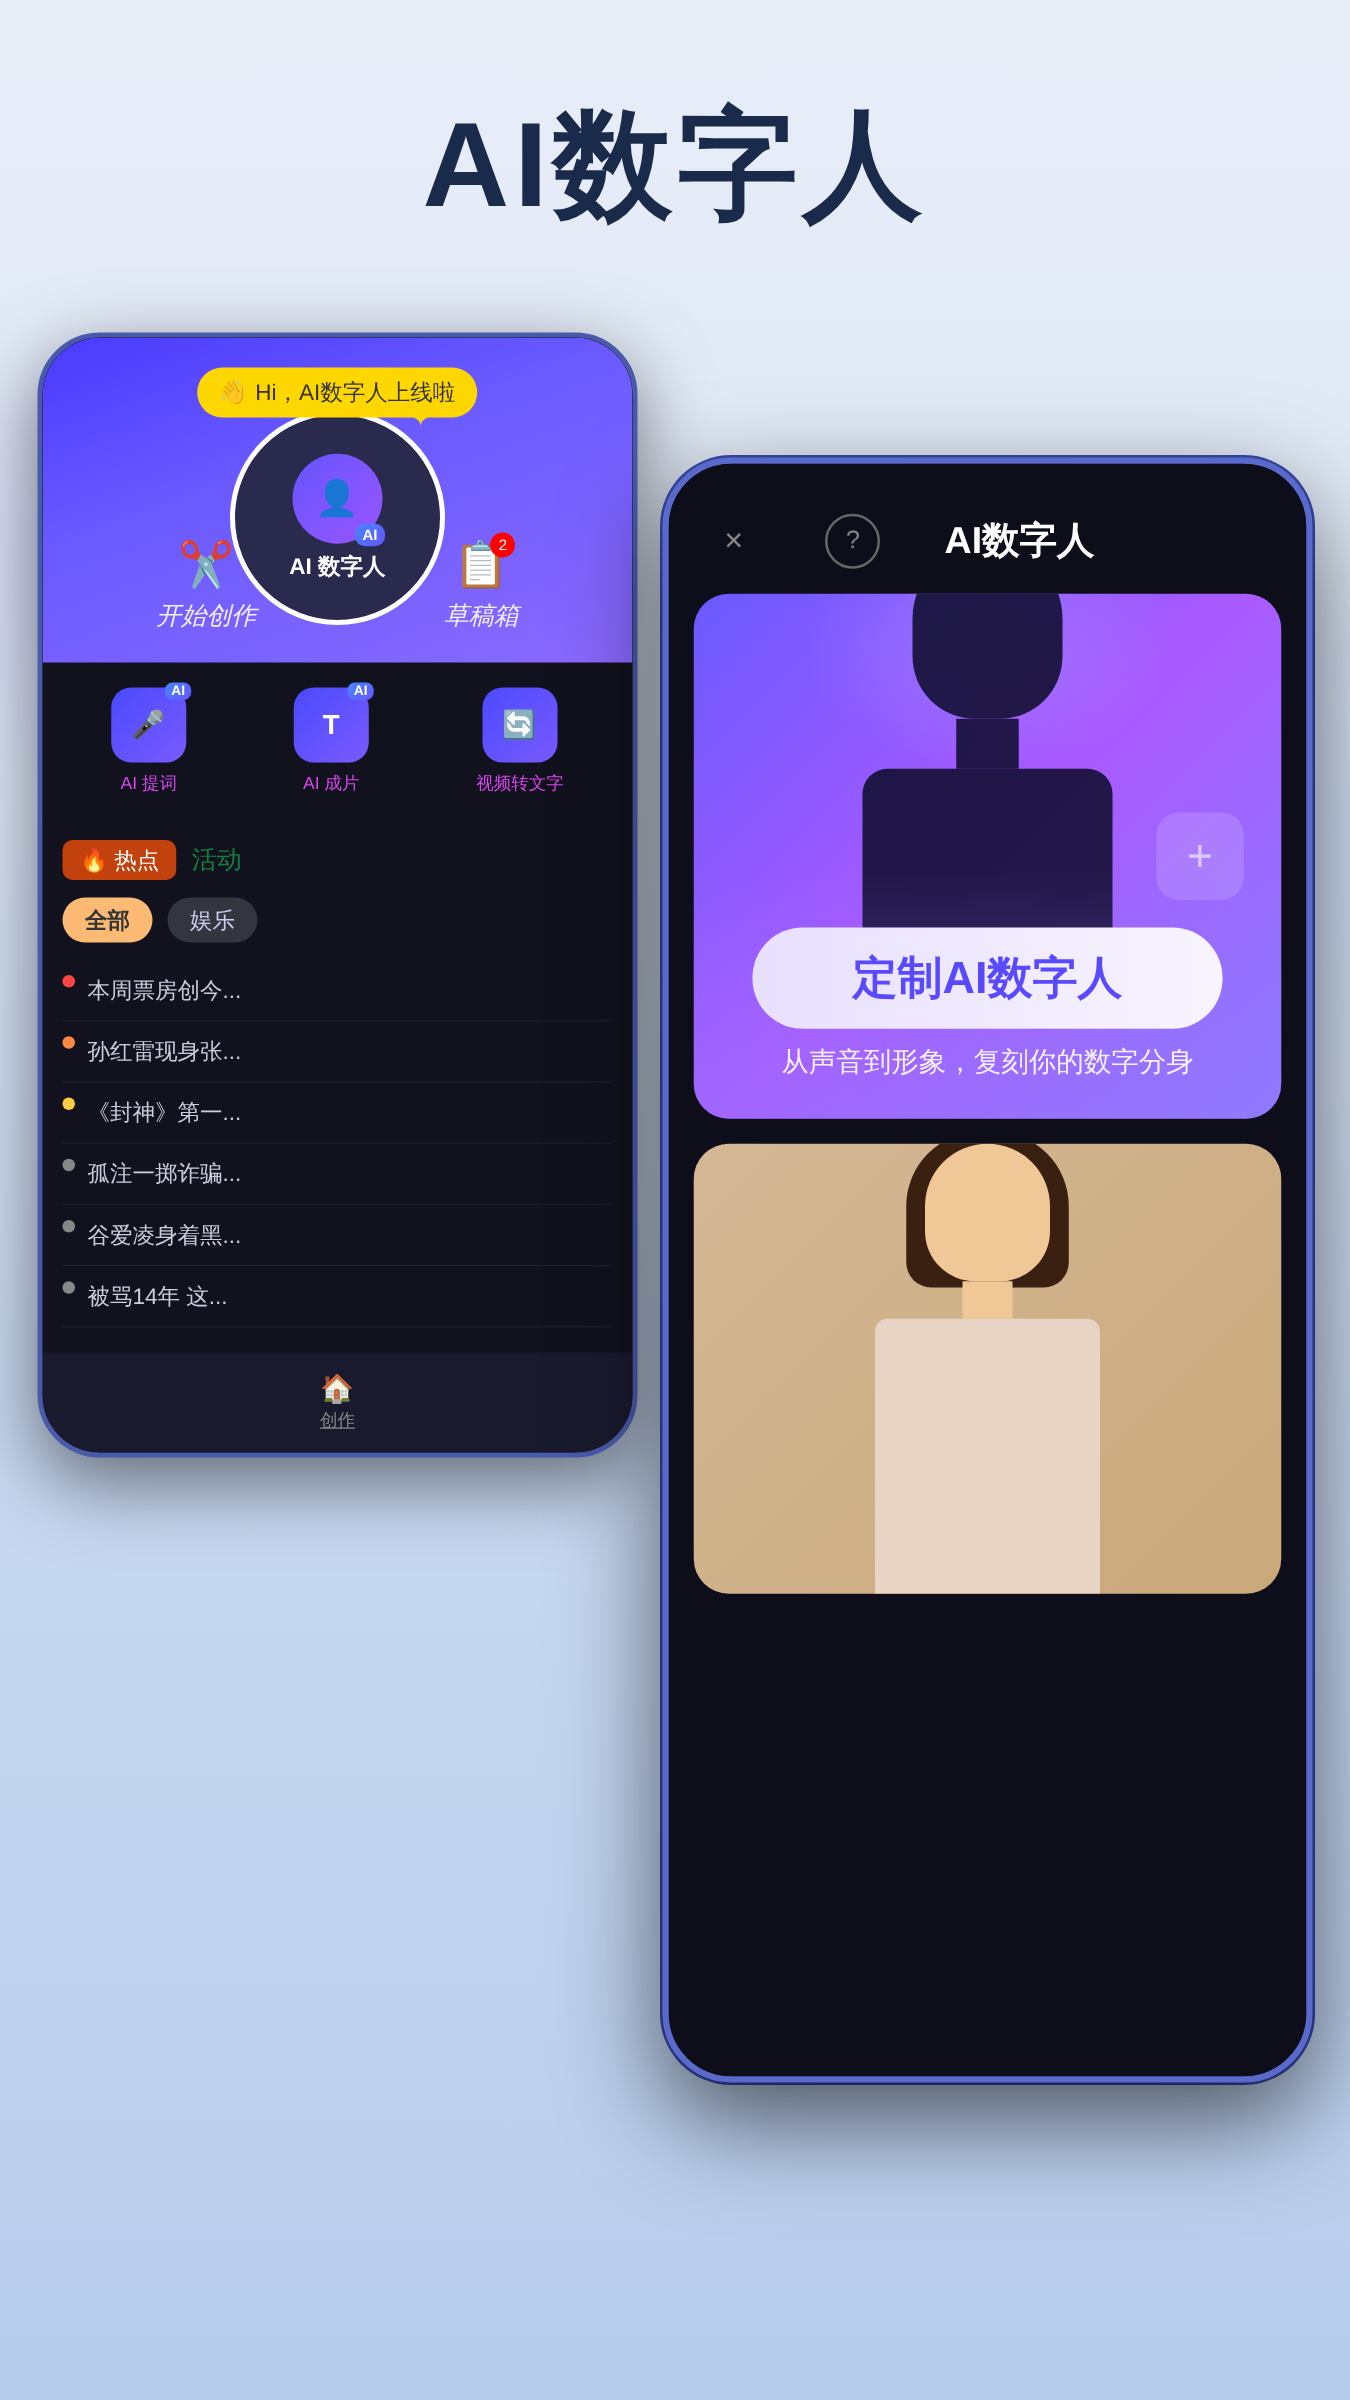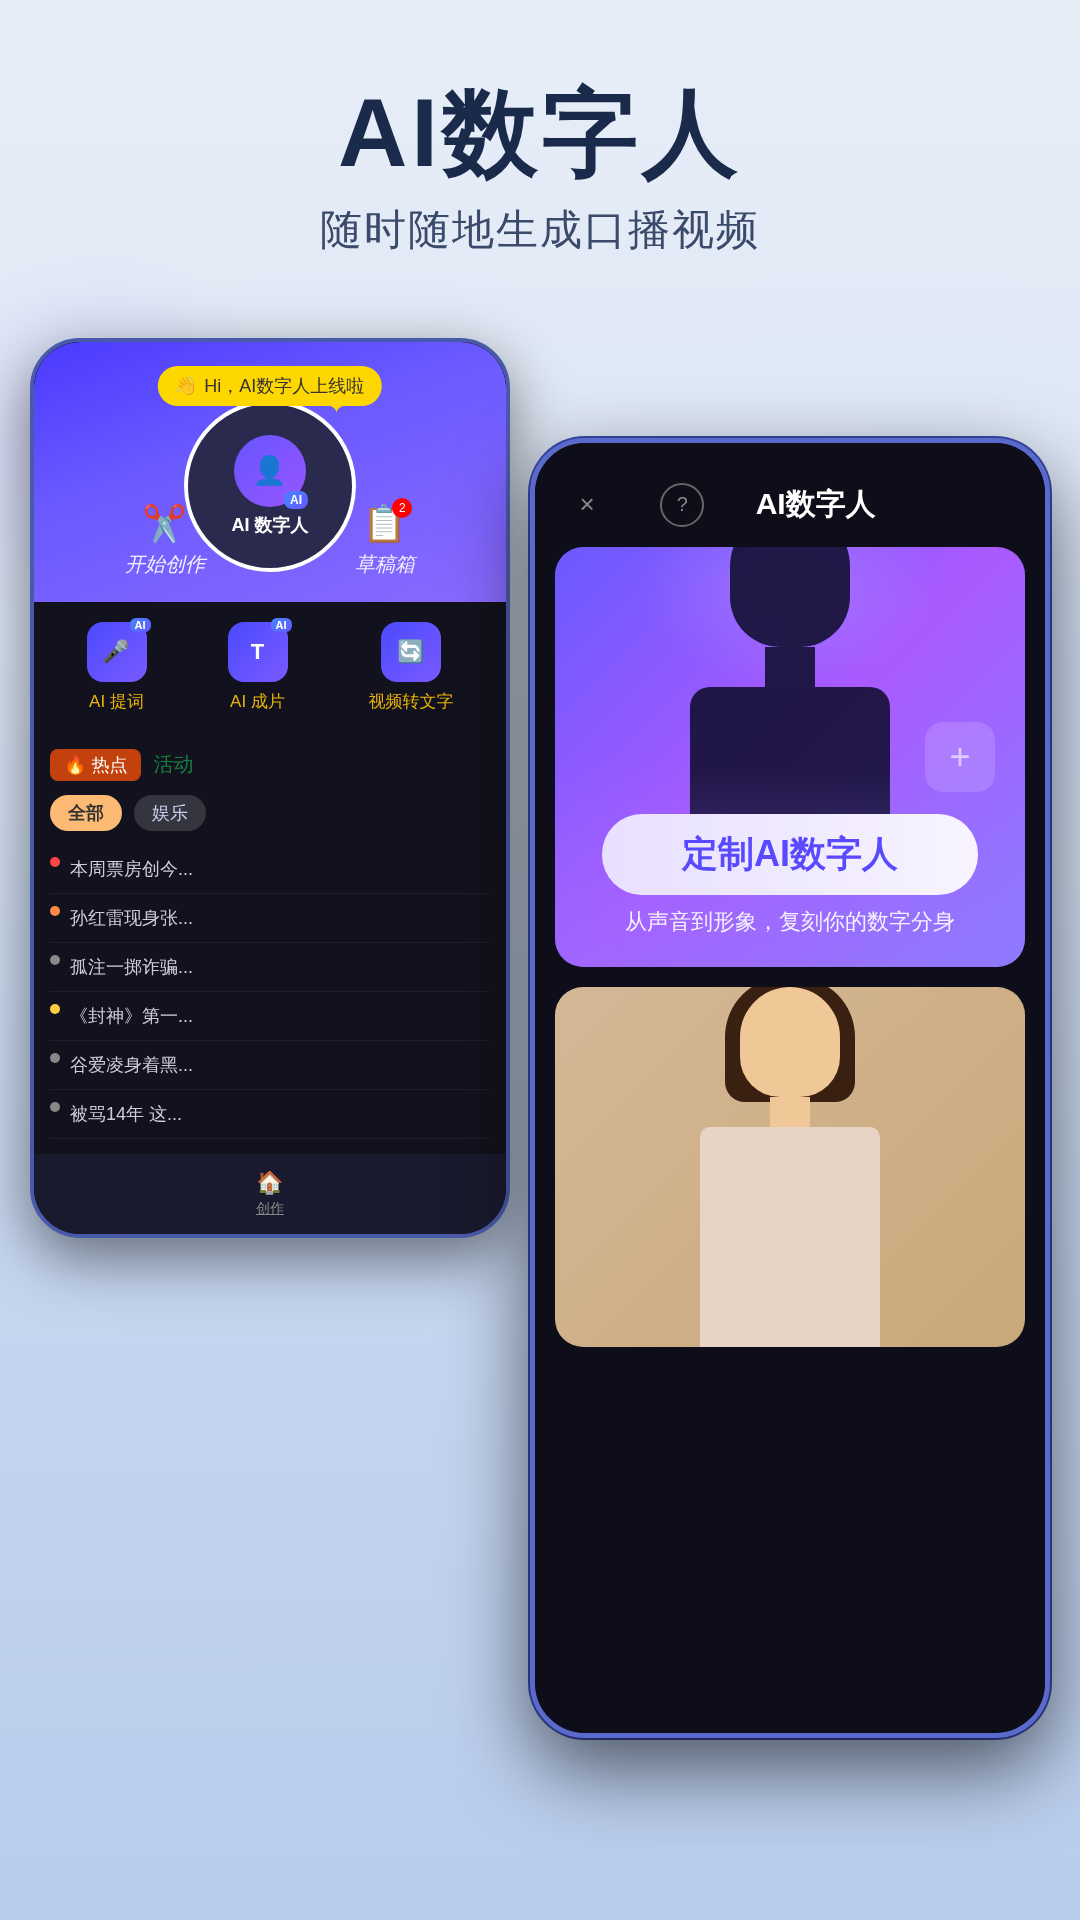--- a/index.html
+++ b/index.html
@@ -85,22 +85,22 @@
       background: linear-gradient(135deg, #4a4aff, #7a5aff);
       border-radius: 16px;
       display: flex;
       align-items: center;
       justify-content: center;
       font-size: 26px;
       color: white;
     }
 
     .pb-small-label {
-      color: #eab308;
-      font-size: 17px;
+      color: #d946ef;
+      font-size: 14px;
     }
 
     
     .pb-hot-section {
       padding: 16px;
     }
 
     .pb-hot-header {
       display: flex;
       align-items: center;
@@ -621,21 +621,20 @@
     }
   </style>
 </head>
 <body>
 
 <div class="bg-glow-left"></div>
 <div class="bg-glow-right"></div>
 
 <div class="hero-section">
   <h1 class="hero-title">AI数字人</h1>
-  <p class="hero-subtitle">随时随地生成口播视频</p>
 </div>
 
 <div class="phones-container">
 
   <div class="phone-back">
     <div class="phone-back-inner">
 
       <div class="pb-top-gradient">
 
         <div class="back-phone-notification">
@@ -704,26 +703,26 @@
         <div>
           <div class="hot-list-item">
             <div class="hot-dot red"></div>
             <div class="hot-text">本周票房创今...</div>
           </div>
           <div class="hot-list-item">
             <div class="hot-dot orange"></div>
             <div class="hot-text">孙红雷现身张...</div>
           </div>
           <div class="hot-list-item">
+            <div class="hot-dot yellow"></div>
+            <div class="hot-text">《封神》第一...</div>
+          </div>
+          <div class="hot-list-item">
             <div class="hot-dot gray"></div>
             <div class="hot-text">孤注一掷诈骗...</div>
-          </div>
-          <div class="hot-list-item">
-            <div class="hot-dot yellow"></div>
-            <div class="hot-text">《封神》第一...</div>
           </div>
           <div class="hot-list-item">
             <div class="hot-dot gray"></div>
             <div class="hot-text">谷爱凌身着黑...</div>
           </div>
           <div class="hot-list-item">
             <div class="hot-dot gray"></div>
             <div class="hot-text">被骂14年 这...</div>
           </div>
         </div>

